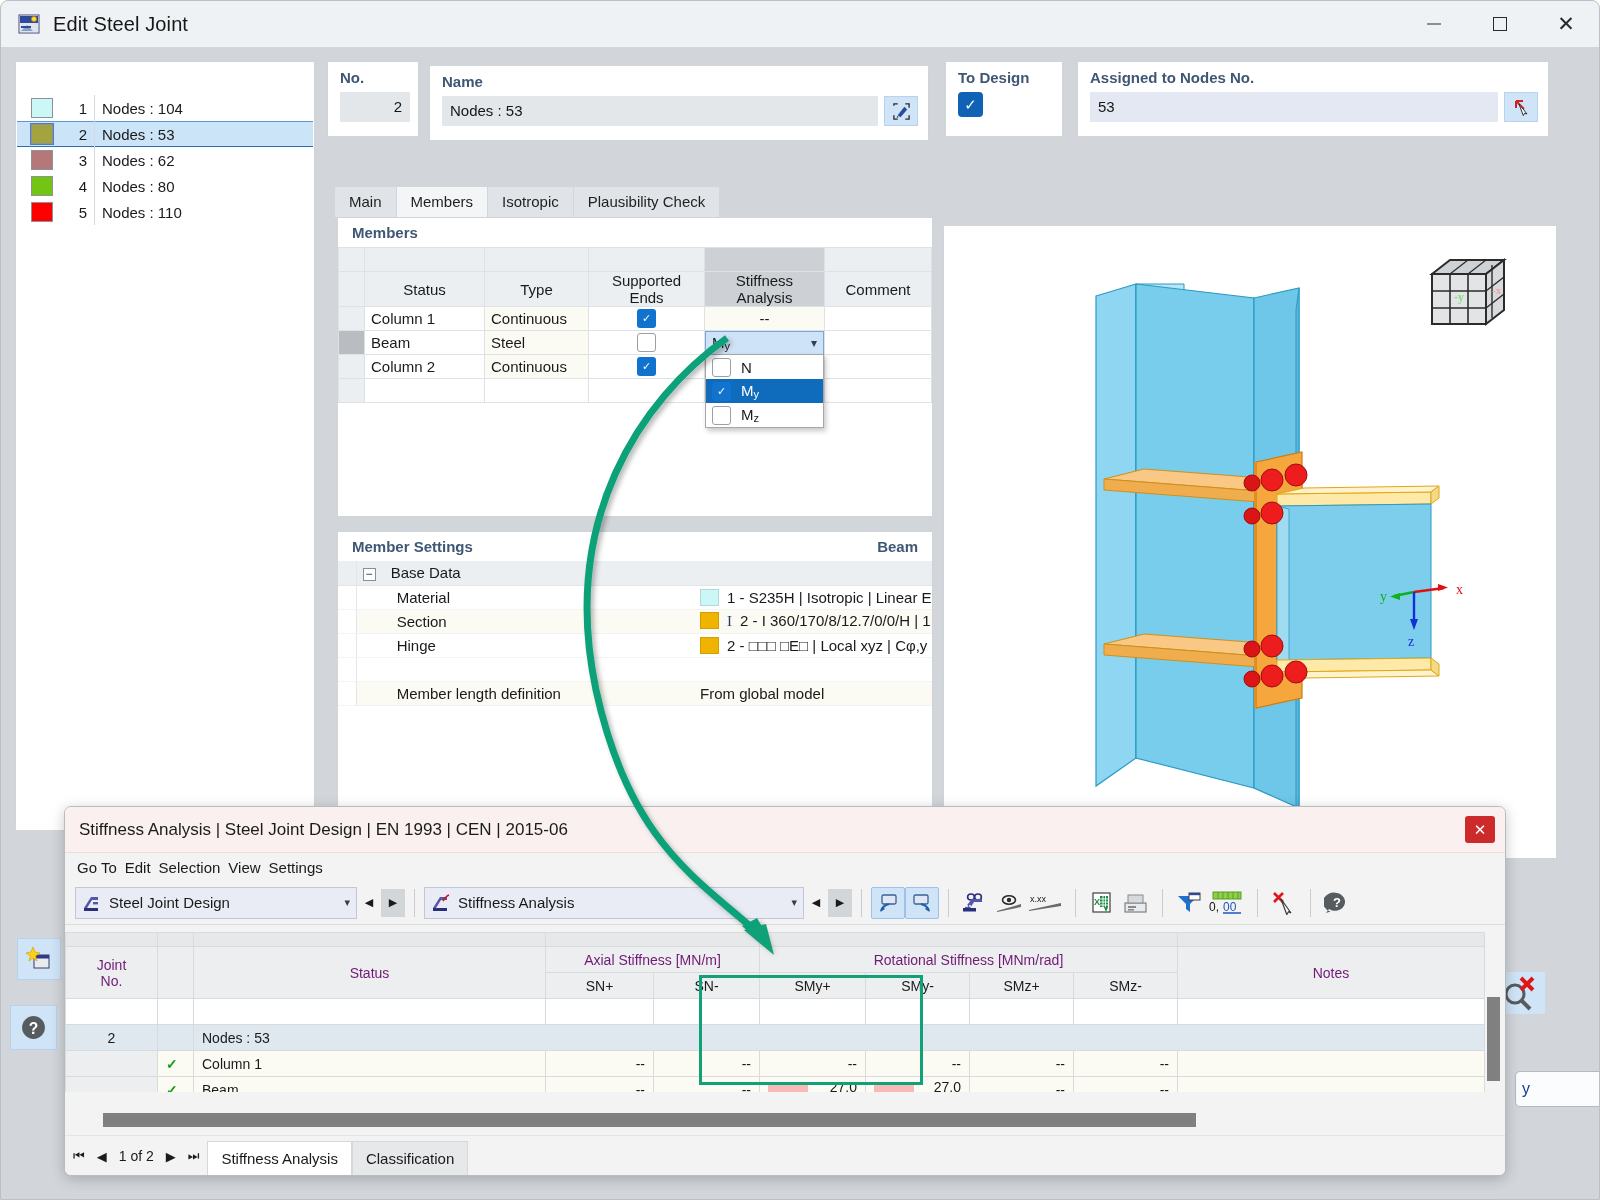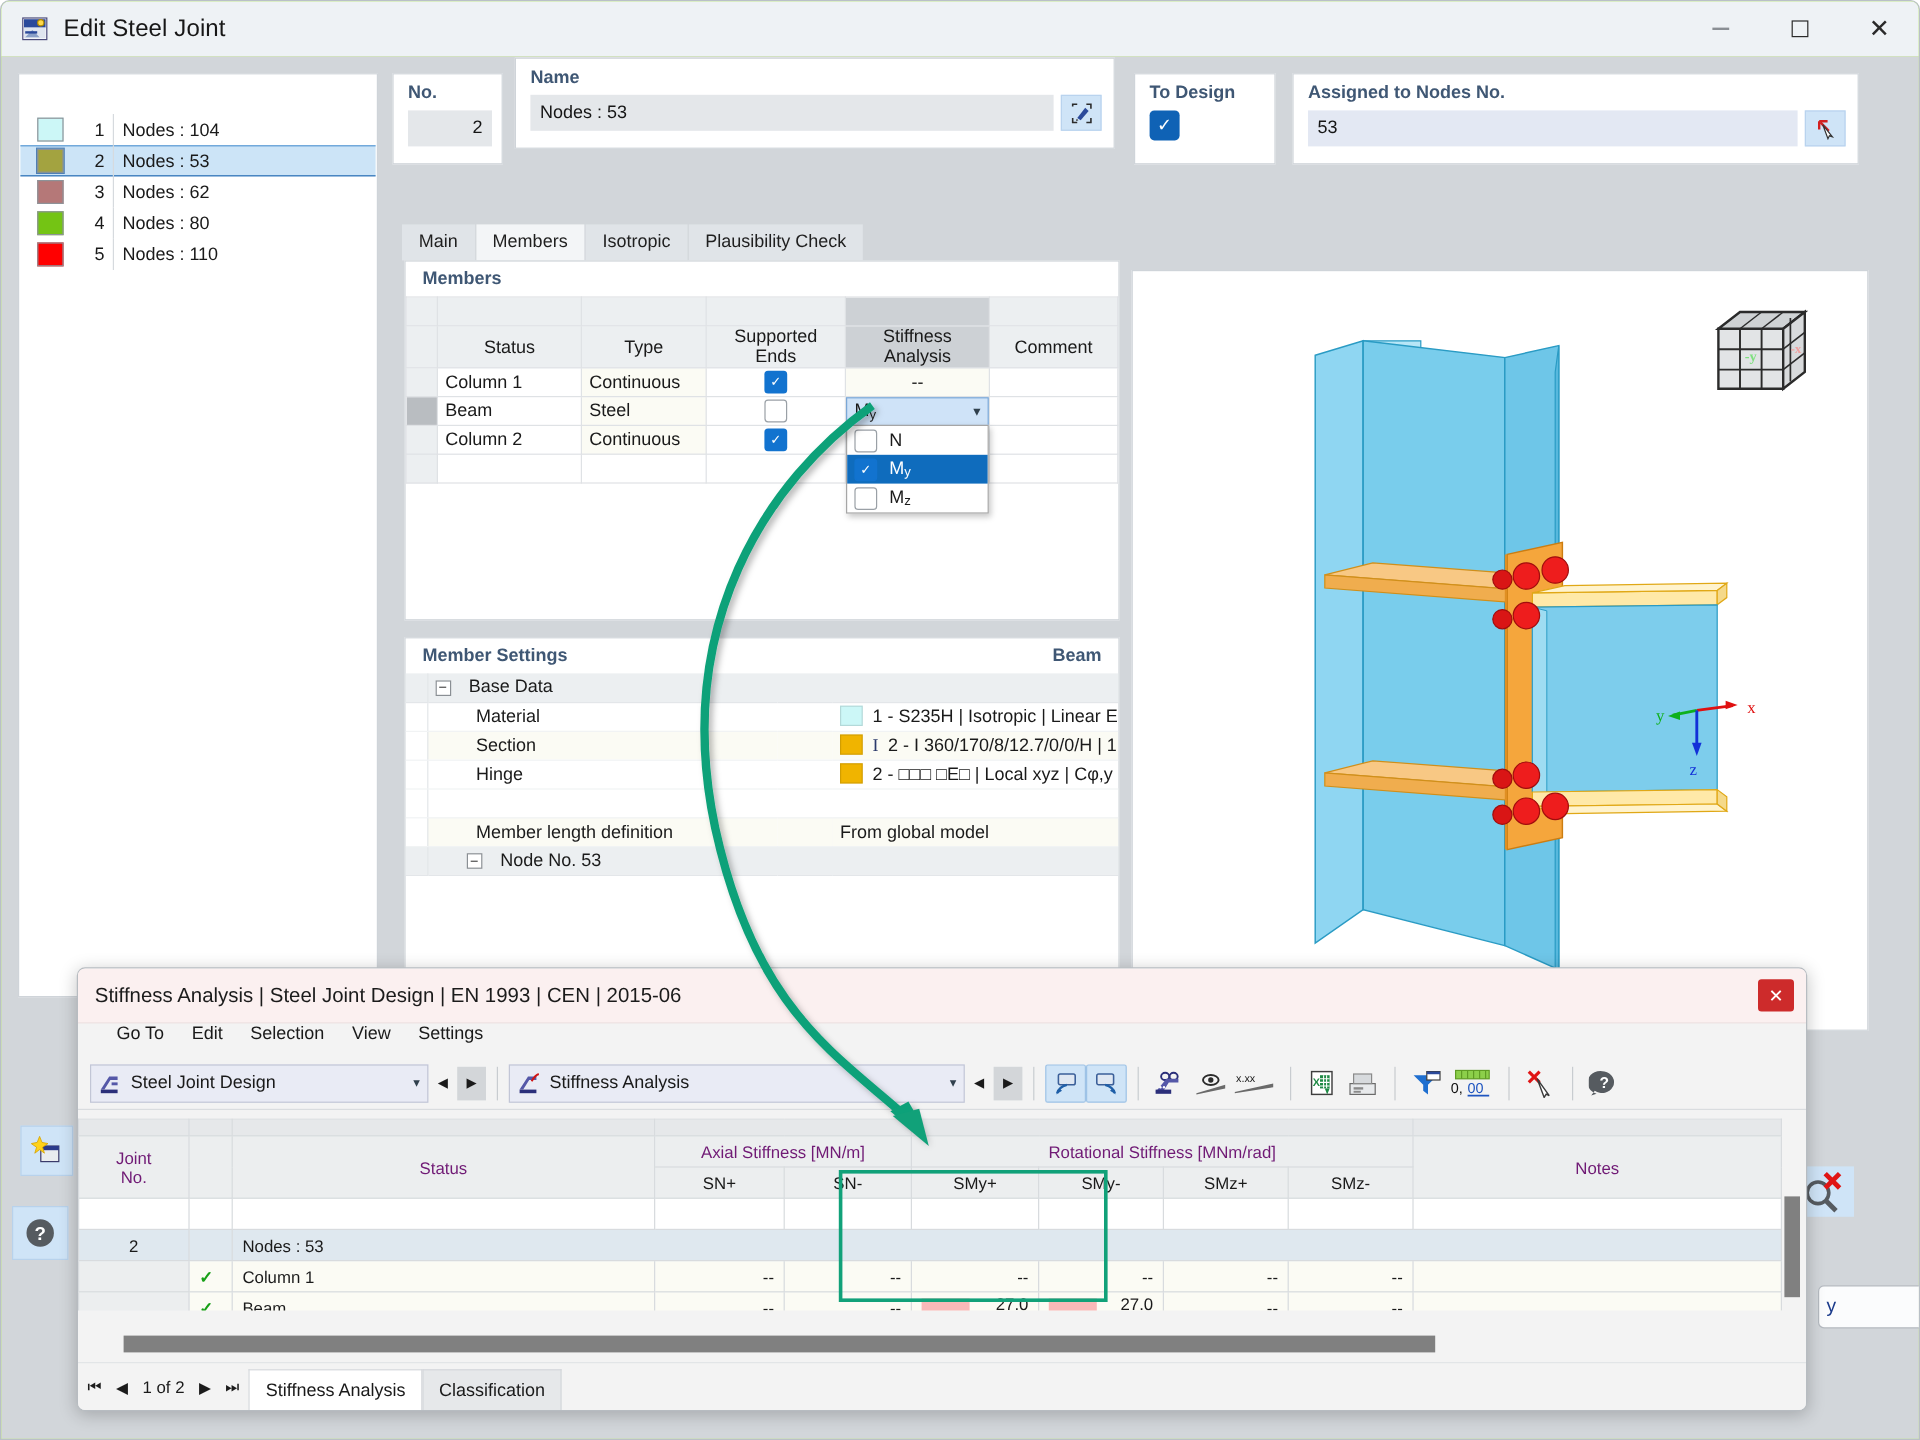--- a/index.html
+++ b/index.html
@@ -187,21 +187,21 @@
   .dlg-title {
     height: 46px; background: #fbf0f0; display:flex; align-items:center;
     padding-left: 14px; font-size: 17px; color:#1b1b1b;
     border-bottom: 1px solid #eadede;
   }
   .dlg-close {
     margin-left:auto; margin-right:10px; width: 30px; height: 27px; background:#cd2b2b;
     color:#fff; display:flex; align-items:center; justify-content:center; font-size: 15px;
     border-radius: 3px;
   }
-  .dlg-menu { height: 28px; display:flex; align-items:flex-start; gap: 23px; padding-left: 32px; font-size: 15px; background:#f3f3f3;}
+  .dlg-menu { height: 28px; display:flex; align-items:center; gap: 8px; padding-left: 12px; font-size: 15px; background:#f3f3f3;}
   .dlg-toolbar {
     height: 44px; background: #f3f3f3; display:flex; align-items:center; padding-left: 10px;
     border-bottom: 1px solid #d9dcdf;
   }
   .tb-combo {
     height: 32px; background:#e9ebf5; border:1px solid #c2c6d6; display:flex; align-items:center;
     padding: 0 6px; font-size: 15px; gap: 7px;
   }
   .tb-nav { width: 24px; height: 28px; display:flex; align-items:center; justify-content:center; font-size: 11px; }
   .tb-nav.gray { background: #d3d6d9; }
@@ -309,21 +309,21 @@
           <span class="rowlabel">Nodes : 110</span>
         </div>
       </div>
     </div>
 
     <div class="fbox" style="left:326px; top:14px; width:92px; height:76px;">
       <div class="lbl">No.</div>
       <div class="tfield num" style="width:70px;">2</div>
     </div>
 
-    <div class="fbox" style="left:428px; top:1px; width:500px; height:76px;">
+    <div class="fbox" style="left:428px; top:18px; width:500px; height:76px;">
       <div class="lbl">Name</div>
       <div style="display:flex; gap:6px; align-items:center;">
         <div class="tfield" style="width:438px;">Nodes : 53</div>
         <div class="iconbtn" style="width:34px;height:30px;">
           <svg width="19" height="19" viewBox="0 0 20 20">
             <path d="M2 4 V2 H6 M14 2 H18 V6 M18 14 V18 H14 M6 18 H2 V14" fill="none" stroke="#2b2b2b" stroke-width="1.4"></path>
             <path d="M6 14 L13 5 L16 8 L9 16 Z" fill="#2b4a9b"></path>
             <path d="M5.5 14.6 L7 16 L5 16.6 Z" fill="#222"></path>
           </svg>
         </div>
@@ -511,28 +511,20 @@
           <tr class="tr-item">
             <td class="tr-gut"></td>
             <td class="tint">
               <span style="display:inline-block;width:30px;"></span>
               <span>Member length definition</span>
             </td>
             <td class="tint"></td>
             <td class="tint">From global model</td>
           </tr>
 
-          <tr class="tr-grp">
-            <td class="tr-gut"></td>
-            <td colspan="3">
-              <span style="display:inline-block;width:22px;"></span>
-              <span class="exp">−</span>
-              <span style="margin-left:11px;">Node No. 53</span>
-            </td>
-          </tr>
 
         </tbody>
             </table>
       </div>
     </div>
 
     <div class="viewport">
       <svg width="612" height="632" viewBox="0 0 612 632">
 
         <polygon points="152,70 192,58 192,532 152,560" fill="#8fd6f2" stroke="#2a9bc4" stroke-width="1.2"></polygon>

